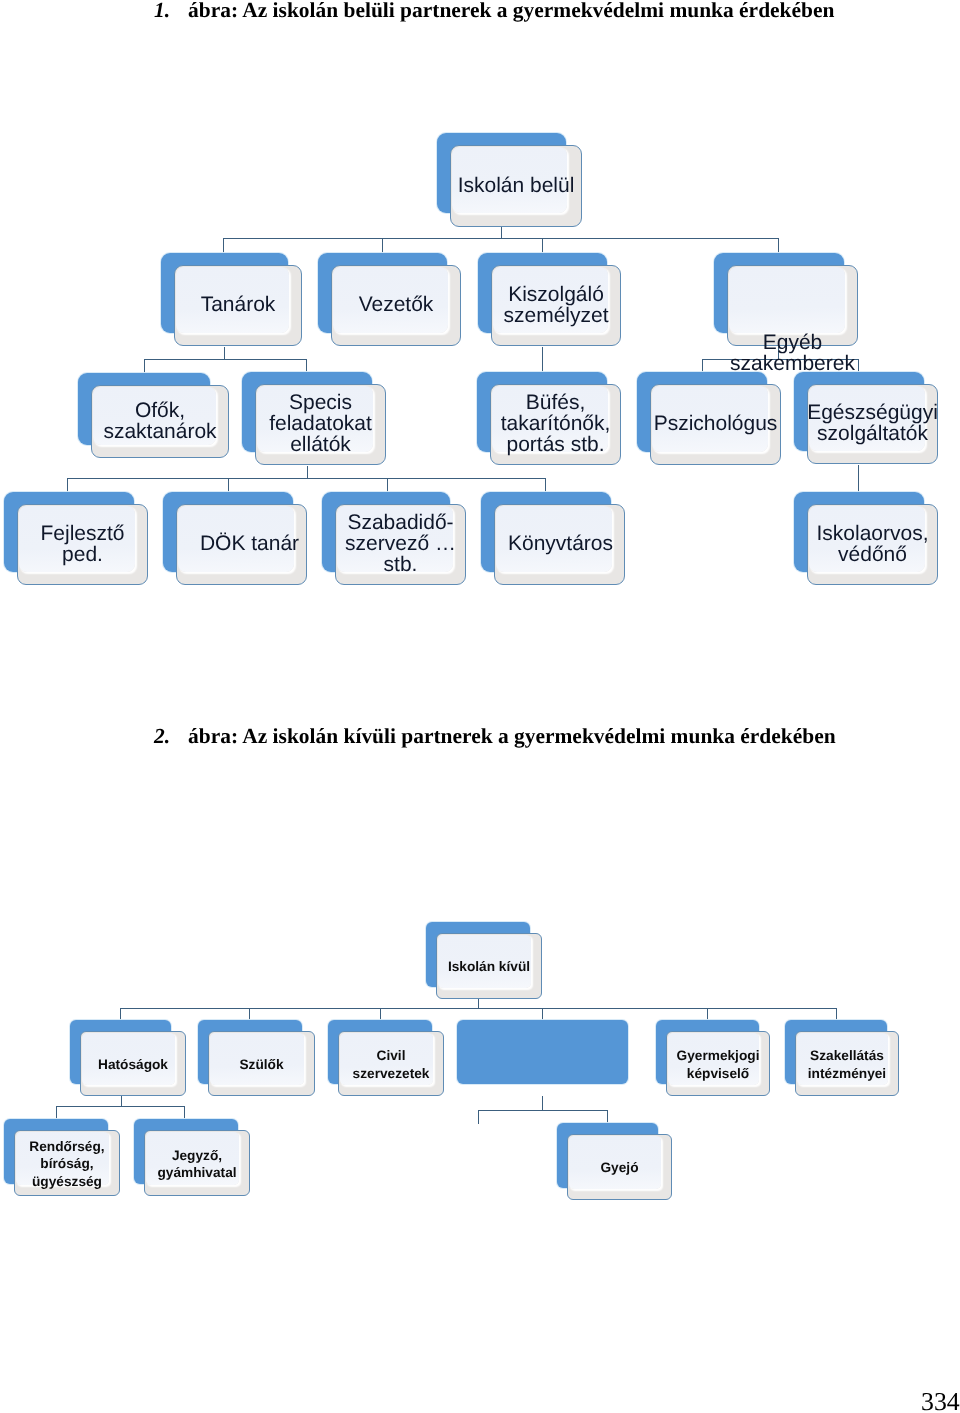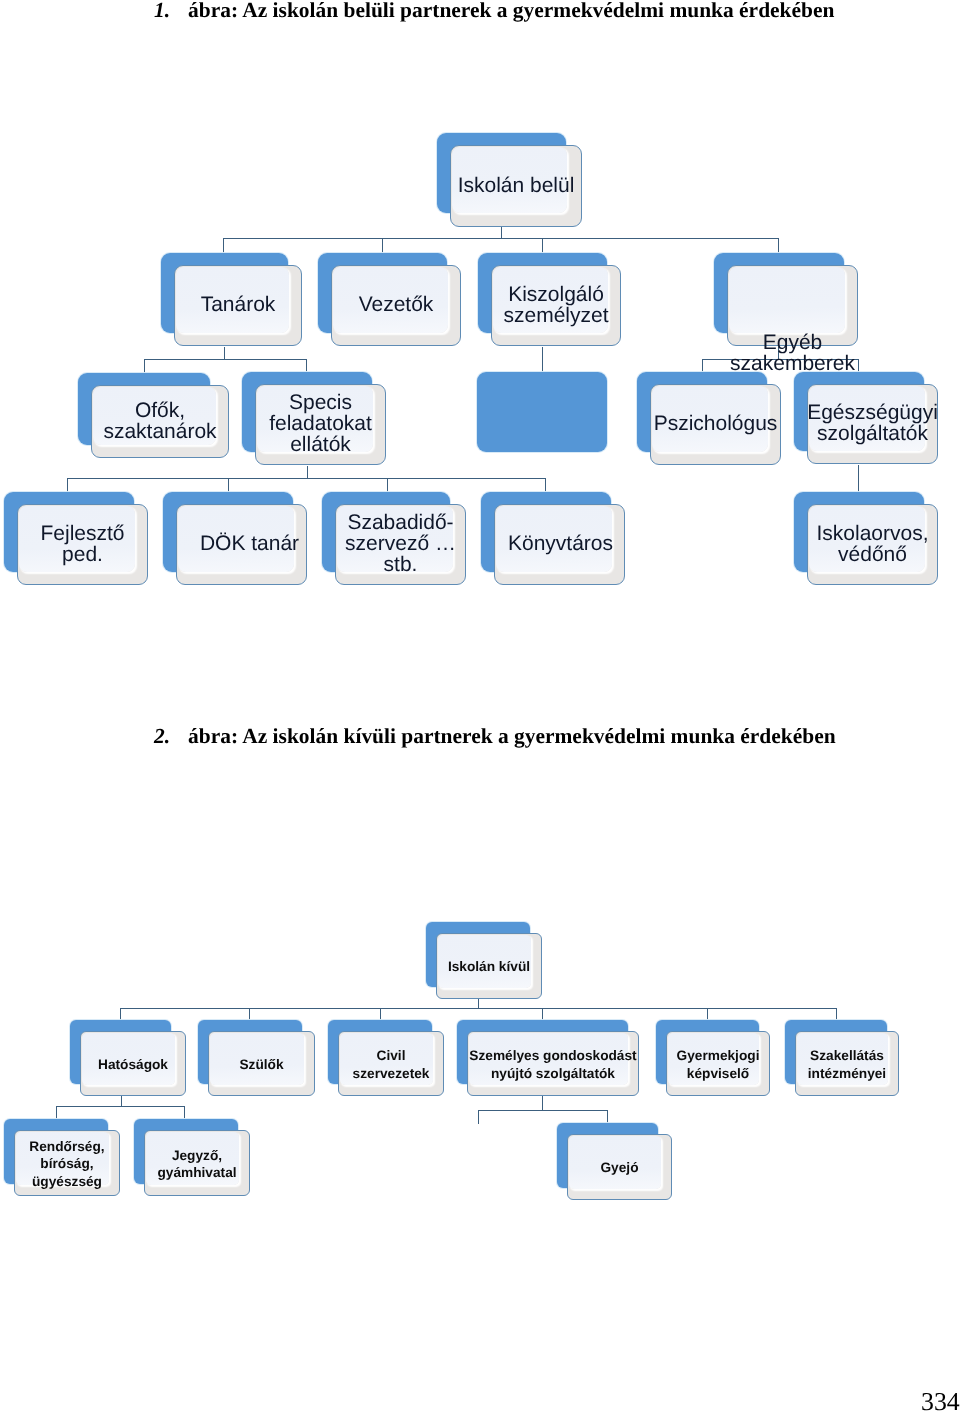--- a/index.html
+++ b/index.html
@@ -124,20 +124,28 @@
         <div class="inner" style="left:1px;top:1px;width:116px;height:66px;"></div>
         <div class="lbl" style="left:0px;top:-1px;width:129px;height:81px;">
             <span>Specis
 feladatokat
 ellátók</span>
           </div>
       </div>
     </div>
     <div class="node" style="left:477px;top:372px;width:145px;height:94px;">
       <div class="back" style="width:130px;height:80px;"></div>
+      <div class="front" style="left:13px;top:12px;width:131px;height:81px;">
+        <div class="inner" style="left:1px;top:1px;width:116px;height:66px;"></div>
+        <div class="lbl" style="left:0px;top:-1px;width:129px;height:81px;">
+            <span>Büfés,
+takarítónők,
+portás stb.</span>
+          </div>
+      </div>
     </div>
     <div class="node" style="left:637px;top:372px;width:145px;height:94px;">
       <div class="back" style="width:130px;height:80px;"></div>
       <div class="front" style="left:13px;top:12px;width:131px;height:81px;">
         <div class="inner" style="left:1px;top:1px;width:116px;height:66px;"></div>
         <div class="lbl" style="left:0px;top:-1px;width:129px;height:81px;">
             <span>Pszichológus</span>
           </div>
       </div>
     </div>
@@ -250,27 +258,20 @@
       <div class="front" style="left:10px;top:11px;width:106px;height:65px;">
         <div class="inner" style="left:1px;top:1px;width:93px;height:52px;"></div>
         <div class="lbl" style="left:0px;top:0px;width:104px;height:65px;">
             <span>Civil
 szervezetek</span>
           </div>
       </div>
     </div>
     <div class="node" style="left:457px;top:1020px;width:183px;height:77px;">
       <div class="back" style="width:171px;height:64px;"></div>
-      <div class="front" style="left:10px;top:11px;width:172px;height:65px;">
-        <div class="inner" style="left:1px;top:1px;width:159px;height:52px;"></div>
-        <div class="lbl" style="left:0px;top:0px;width:170px;height:65px;">
-            <span>Személyes gondoskodást
-nyújtó szolgáltatók</span>
-          </div>
-      </div>
     </div>
     <div class="node" style="left:656px;top:1020px;width:115px;height:77px;">
       <div class="back" style="width:103px;height:64px;"></div>
       <div class="front" style="left:10px;top:11px;width:104px;height:65px;">
         <div class="inner" style="left:1px;top:1px;width:91px;height:52px;"></div>
         <div class="lbl" style="left:0px;top:0px;width:102px;height:65px;">
             <span>Gyermekjogi
 képviselő</span>
           </div>
       </div>

